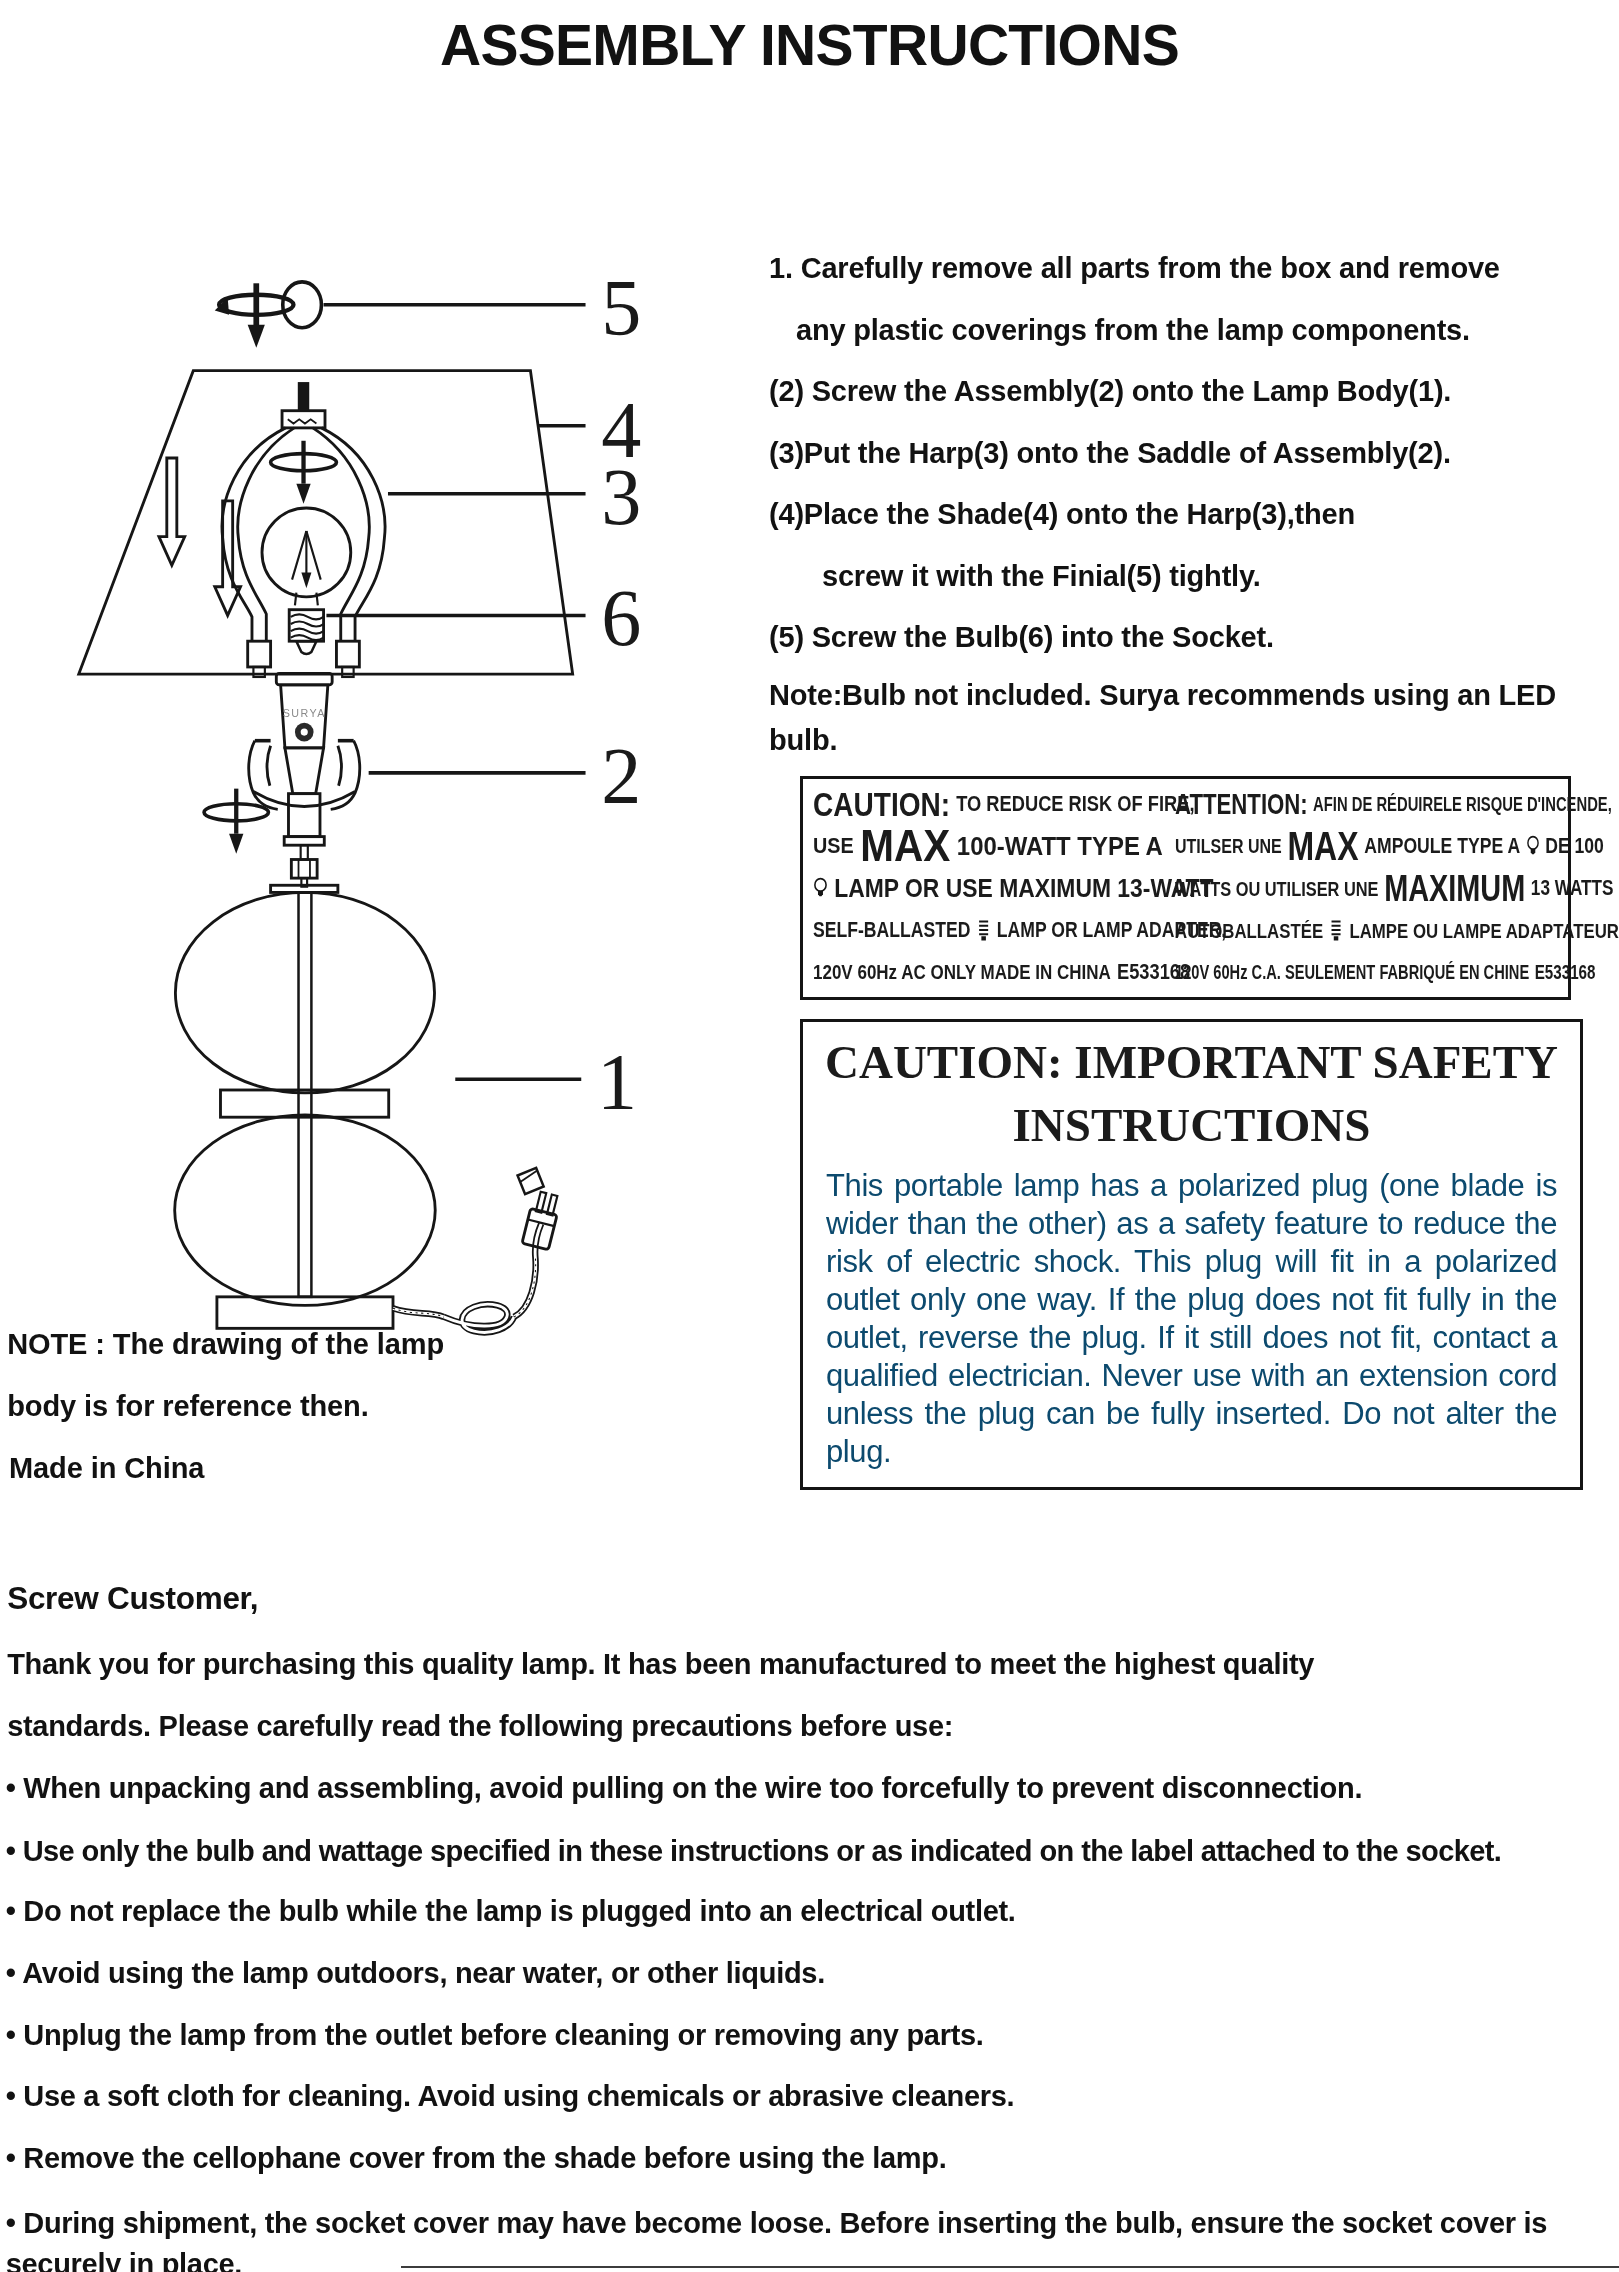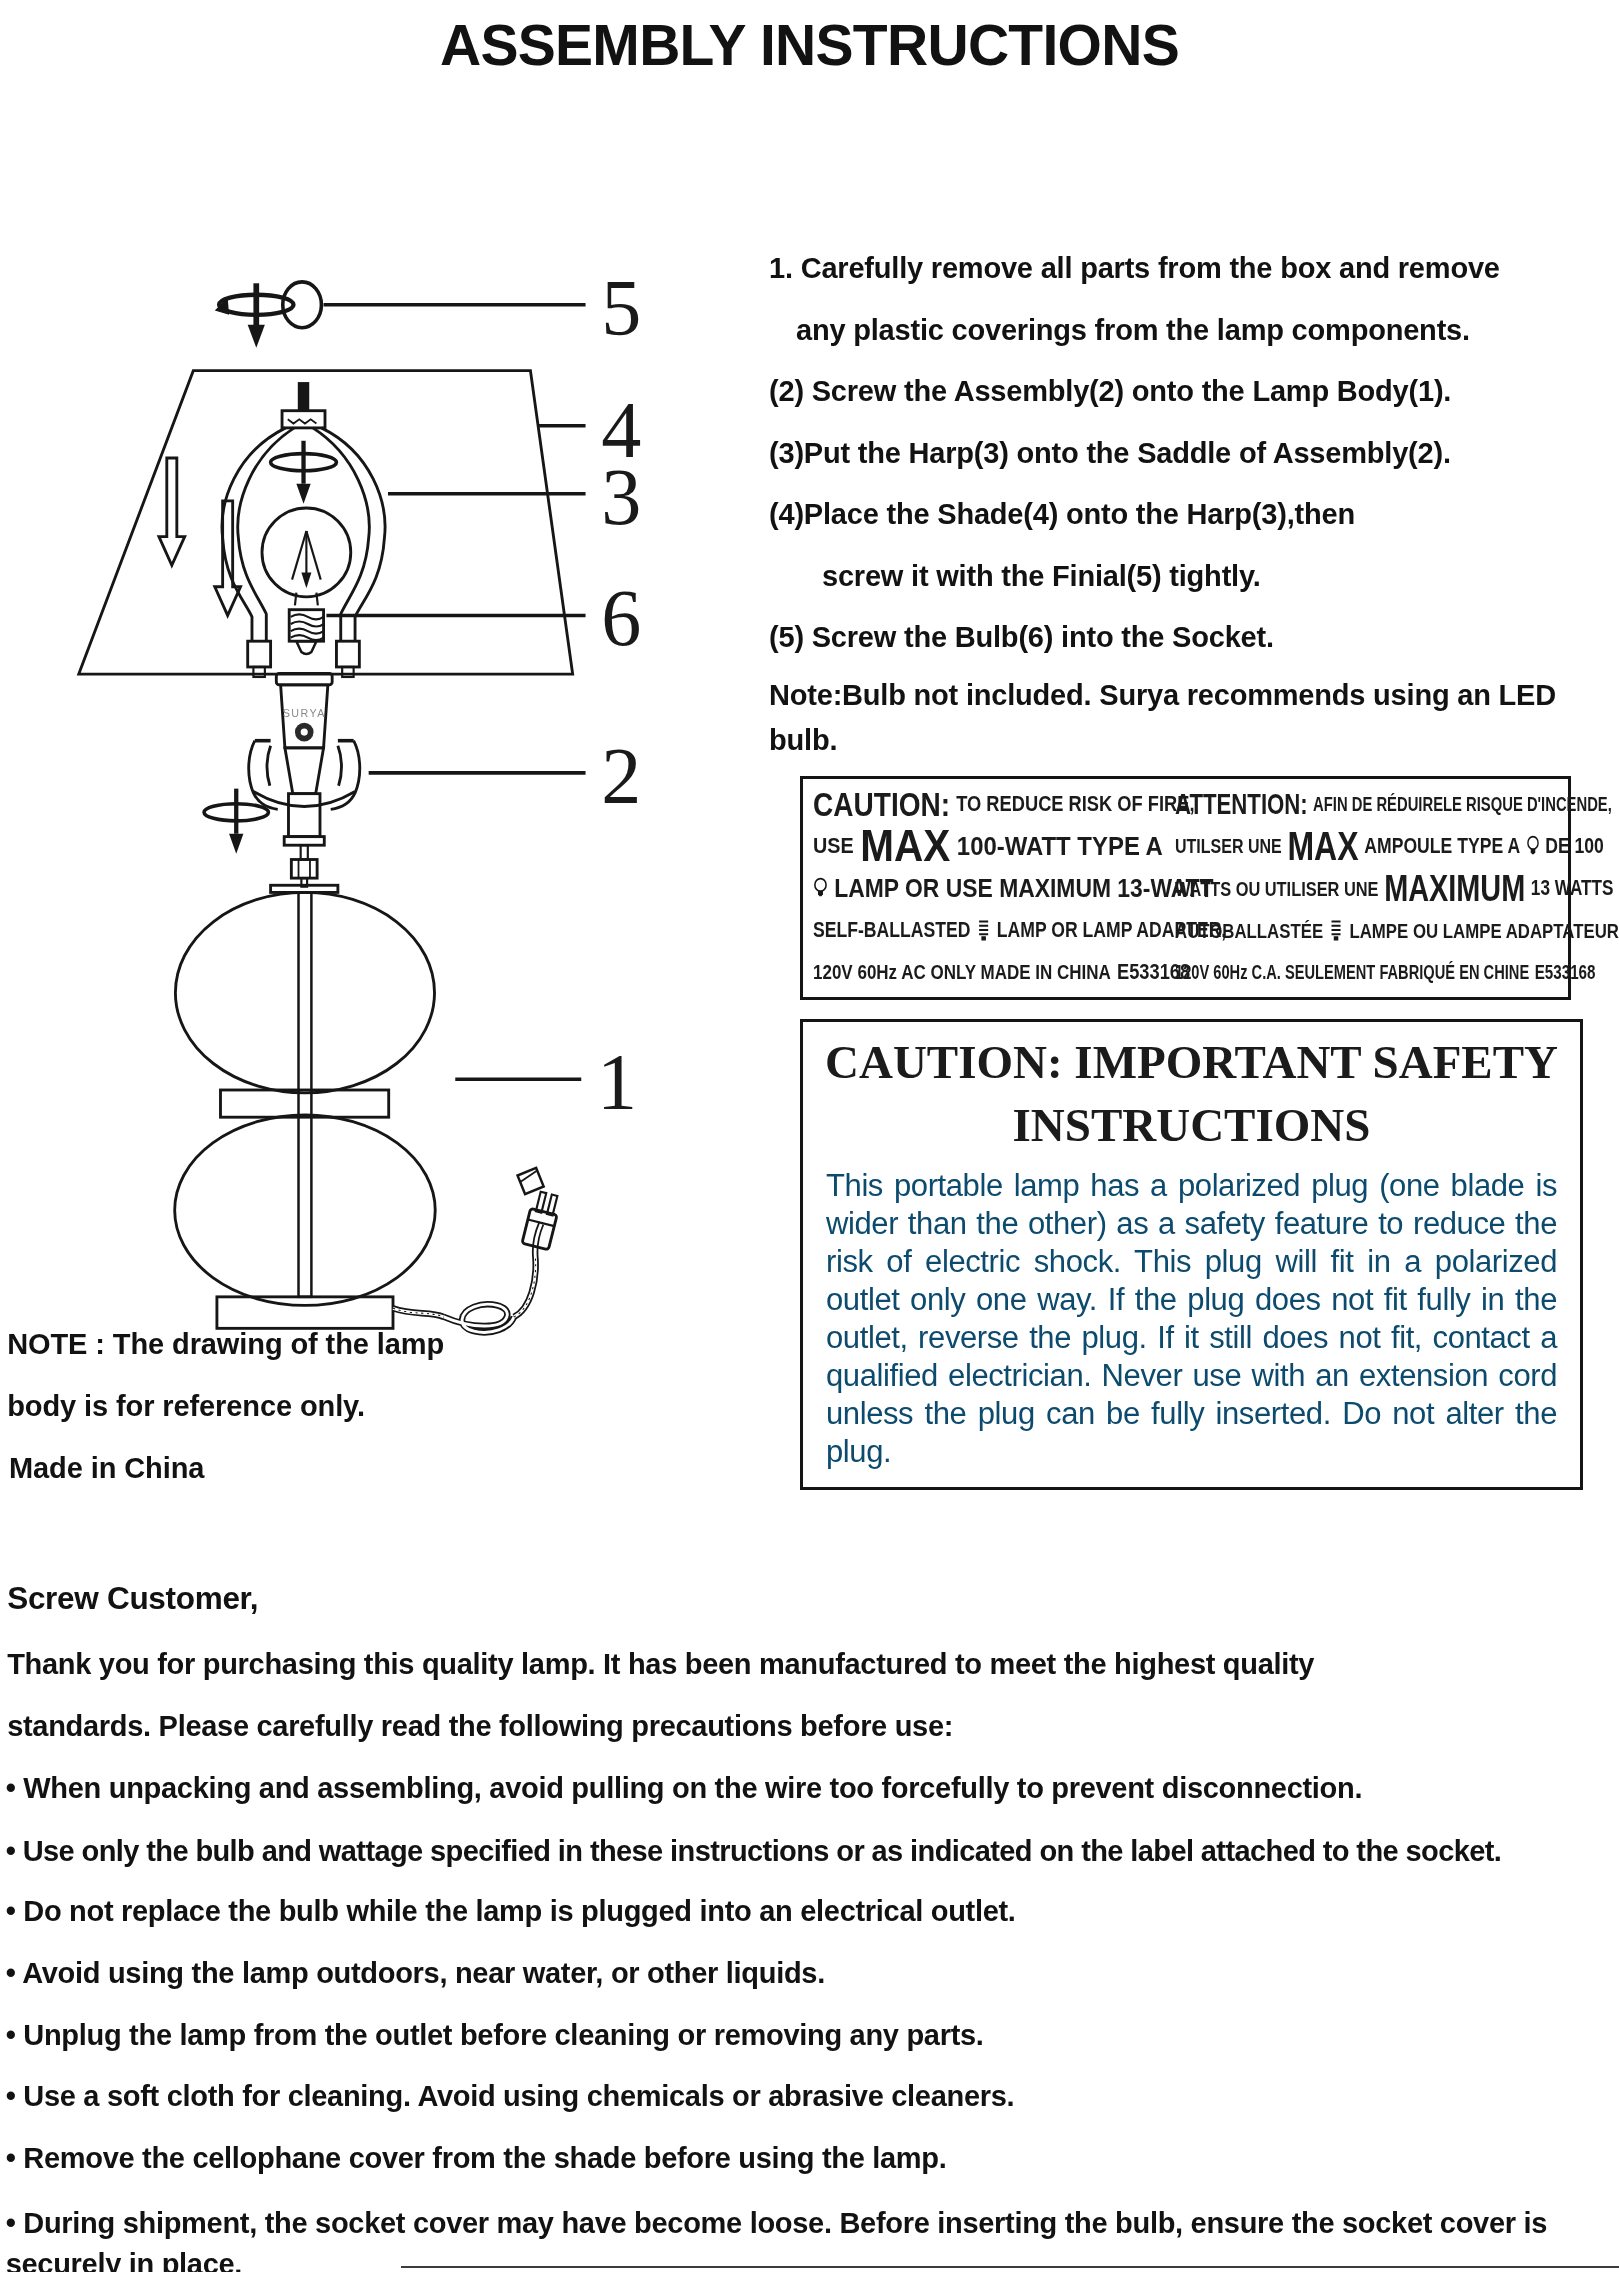--- a/index.html
+++ b/index.html
@@ -239,21 +239,21 @@
     </div>
   </div>
 
   <div class="abs safety-box">
     <div class="sb-title" style="margin-top:17px;">CAUTION: IMPORTANT SAFETY</div>
     <div class="sb-title" style="margin-top:15.7px;">INSTRUCTIONS</div>
     <div class="sb-body">This portable lamp has a polarized plug (one blade is wider than the other) as a safety feature to reduce the risk of electric shock. This plug will fit in a polarized outlet only one way. If the plug does not fit fully in the outlet, reverse the plug. If it still does not fit, contact a qualified electrician. Never use with an extension cord unless the plug can be fully inserted. Do not alter the plug.</div>
   </div>
 
   <div class="abs noteline" style="left:7.2px;top:1328px;">NOTE :  The drawing of the lamp</div>
-  <div class="abs noteline" style="left:7.2px;top:1390px;">body is for reference only.</div>
+  <div class="abs noteline" style="left:7.2px;top:1390px;">body is for reference then.</div>
   <div class="abs noteline" style="left:9px;top:1452px;">Made in China</div>
 
   <div class="abs custline greeting" style="left:7.2px;top:1580px;">Screw Customer,</div>
   <div class="abs custline" style="left:7.2px;top:1648px;">Thank you for purchasing this quality lamp. It has been manufactured to meet the highest quality</div>
   <div class="abs custline" style="left:7.2px;top:1710px;">standards. Please carefully read the following precautions before use:</div>
   <div class="abs custline" style="left:5.7px;top:1772px;">• When unpacking and assembling, avoid pulling on the wire too forcefully to prevent disconnection.</div>
   <div class="abs custline" style="left:5.7px;top:1835px;letter-spacing:-0.6px;">• Use only the bulb and wattage specified in these instructions or as indicated on the label attached to the socket.</div>
   <div class="abs custline" style="left:5.7px;top:1895px;text-align:center;">• Do not replace the bulb while the lamp is plugged into an electrical outlet.</div>
   <div class="abs custline" style="left:5.7px;top:1957px;">• Avoid using the lamp outdoors, near water, or other liquids.</div>
   <div class="abs custline" style="left:5.7px;top:2019px;">• Unplug the lamp from the outlet before cleaning or removing any parts.</div>

